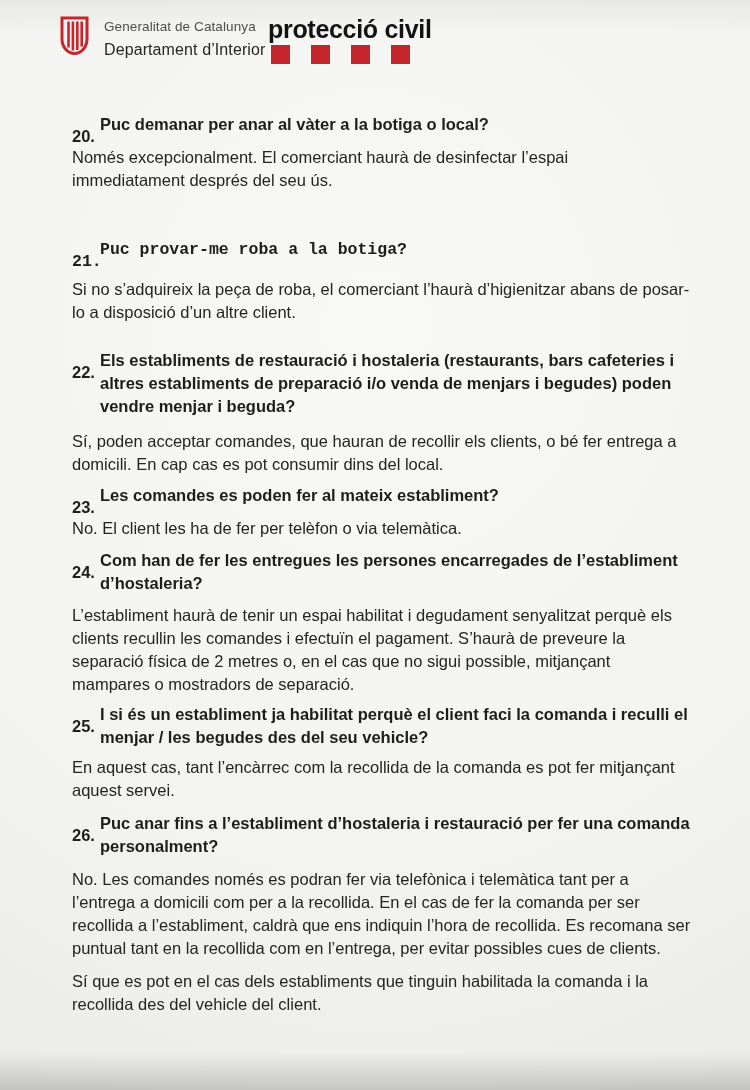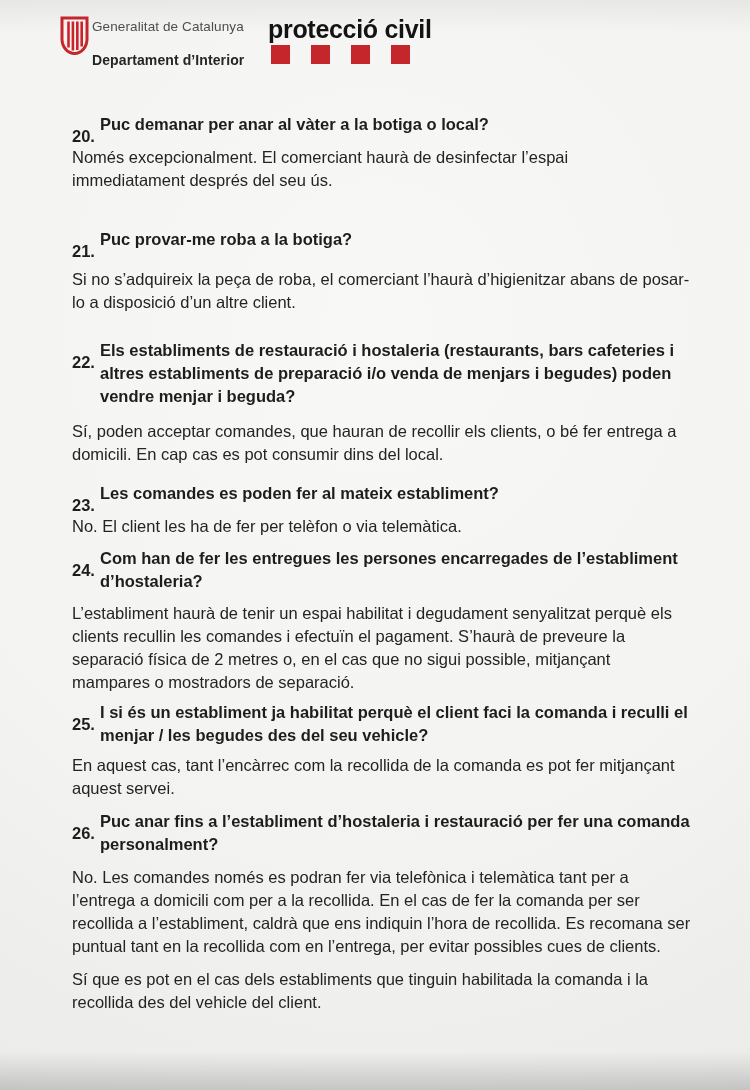--- a/index.html
+++ b/index.html
@@ -16,25 +16,25 @@
       radial-gradient(ellipse 130% 95% at 50% 30%, #f8f8f7 0%, #f3f3f2 50%, #e7e7e6 100%);
   }
 
   
   .header {
     display: flex;
     align-items: flex-start;
     padding: 15px 0 0 60px;
     height: 70px;
   }
-  .gencat { display: flex; gap: 3px; width: 202px; }
+  .gencat { display: flex; gap: 15px; width: 202px; }
   .shield { display: block; margin-top: 1px; }
   .gencat-text { margin-top: 5px; line-height: 1; white-space: nowrap; }
   .gencat-name { font-size: 13.5px; color: #4d4d4d; letter-spacing: 0.1px; }
-  .gencat-dept { font-size: 14px; font-weight: 700; color: #262626; margin-top: 19px; letter-spacing: 0.1px; }
+  .gencat-dept { font-size: 16px; font-weight: 400; color: #262626; margin-top: 8px; letter-spacing: 0.1px; }
   .brand { margin-left: 6px; padding-top: 2px; }
   .brand-title {
     font-size: 25px; font-weight: 700; color: #131313;
     line-height: 25px; letter-spacing: -0.3px; white-space: nowrap;
   }
   .brand-squares { display: flex; gap: 21px; margin-top: 3px; margin-left: 3px; }
   .sq { width: 19px; height: 19px; background: #c5262c; }
 
   
   .content { padding: 28px 58px 0 72px; }
@@ -52,25 +52,25 @@
     margin: 10px 0 0 0;
     max-width: 620px;
     font-size: 16.5px;
     line-height: 23px;
     color: #242424;
   }
   .a.narrow { max-width: 565px; }
 
   
   .q20 { margin-top: 0; }
-  .q21 { margin-top: 36px; }
+  .q21 { margin-top: 46px; font-family: Liberation Mono, monospace; }
   .a21b { margin-top: 17px; }
   .q22 { margin-top: 25px; }
   .a22 { margin-top: 12px; }
-  .q23 { margin-top: 16px; }
+  .q23 { margin-top: 8px; }
   .q24 { margin-top: 9px; }
   .a24 { margin-top: 9px; }
   .q25 { margin-top: 7px; }
   .a25 { margin-top: 7px; }
   .q26 { margin-top: 10px; }
   .a26b { margin-top: 10px; }
 </style>
 </head>
 <body>
 

